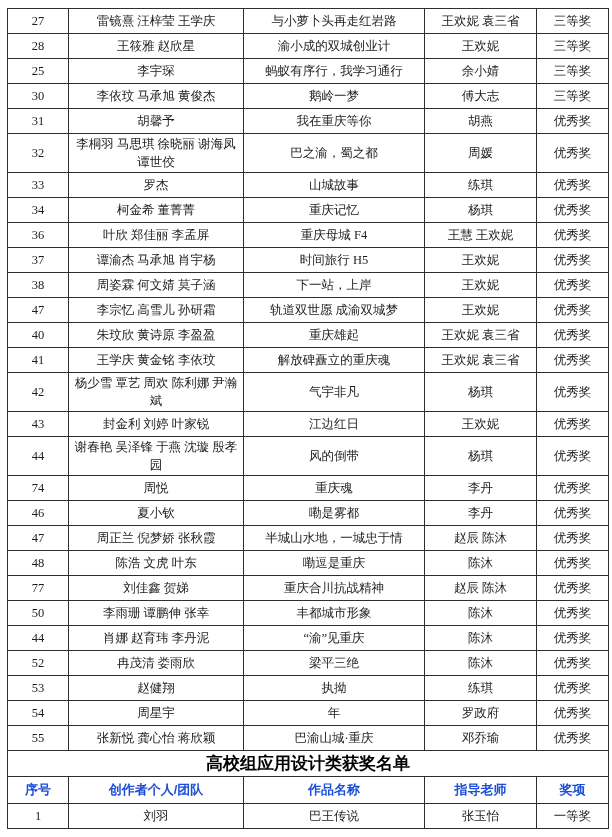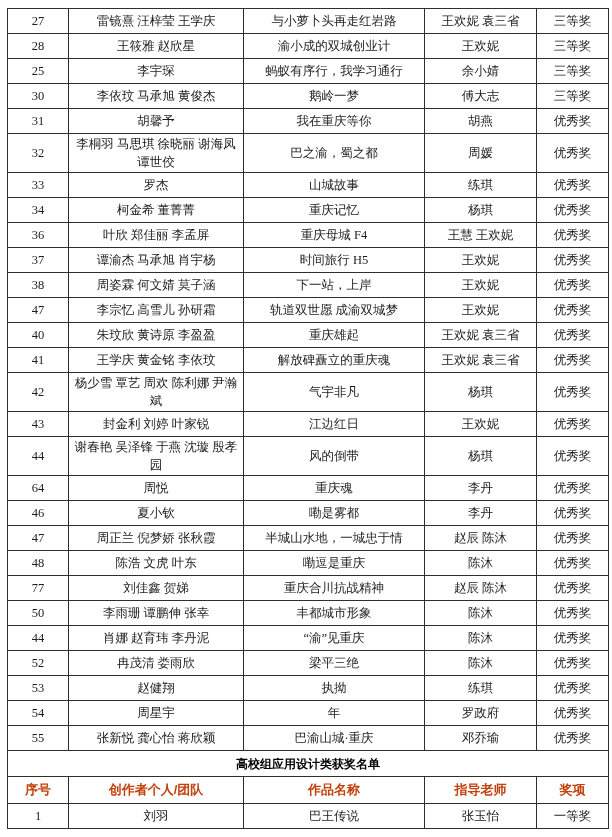--- a/index.html
+++ b/index.html
@@ -36,29 +36,29 @@
     line-height: 18px;
     color: #1c1c1c;
     height: 22px;
     padding: 1px 5px;
     overflow: hidden;
     word-break: break-word;
   }
   tr.title-row td {
     font-family: "Liberation Sans", "DejaVu Sans", sans-serif;
     font-weight: bold;
-    font-size: 12px;
+    font-size: 17px;
     color: #000000;
     height: 23px;
   }
   tr.header-row td {
     font-family: "Liberation Sans", "DejaVu Sans", sans-serif;
     font-weight: bold;
     font-size: 13px;
-    color: #c2410c;
+    color: #1d4ed8;
     height: 24px;
   }
 </style>
 </head>
 <body>
 
 <div class="page">
   <table class="award-table">
     <colgroup>
       <col style="width:61px">
@@ -181,21 +181,21 @@
           <td>优秀奖</td>
         </tr>
         <tr>
           <td>44</td>
           <td>谢春艳 吴泽锋 于燕 沈璇 殷孝园</td>
           <td>风的倒带</td>
           <td>杨琪</td>
           <td>优秀奖</td>
         </tr>
         <tr>
-          <td>64</td>
+          <td>74</td>
           <td>周悦</td>
           <td>重庆魂</td>
           <td>李丹</td>
           <td>优秀奖</td>
         </tr>
         <tr>
           <td>46</td>
           <td>夏小钦</td>
           <td>嘞是雾都</td>
           <td>李丹</td>

